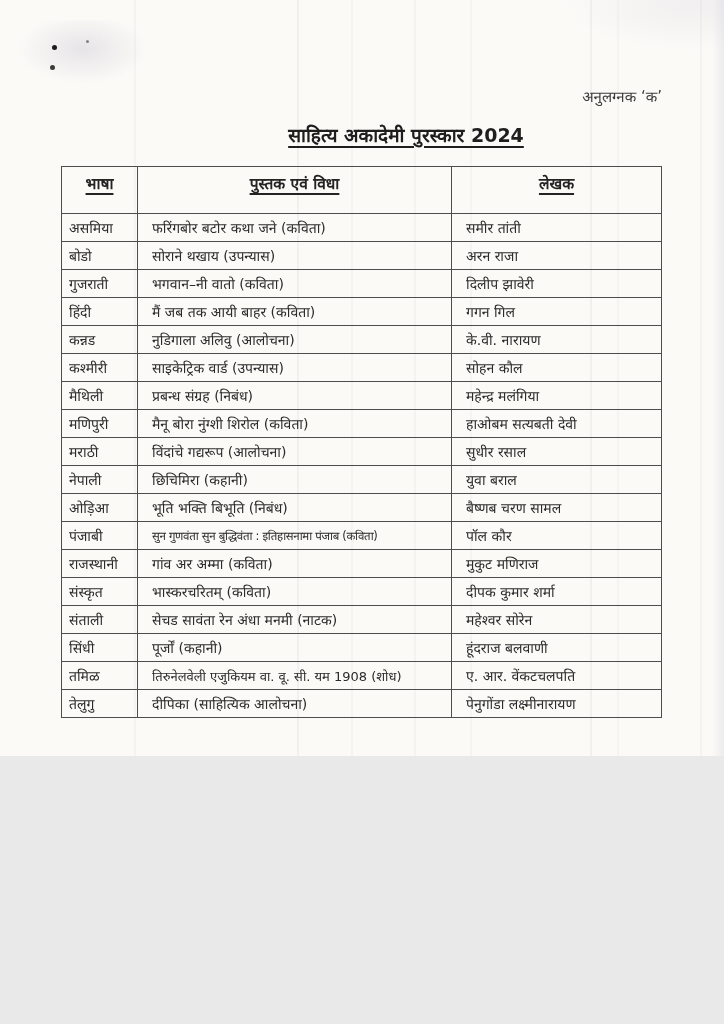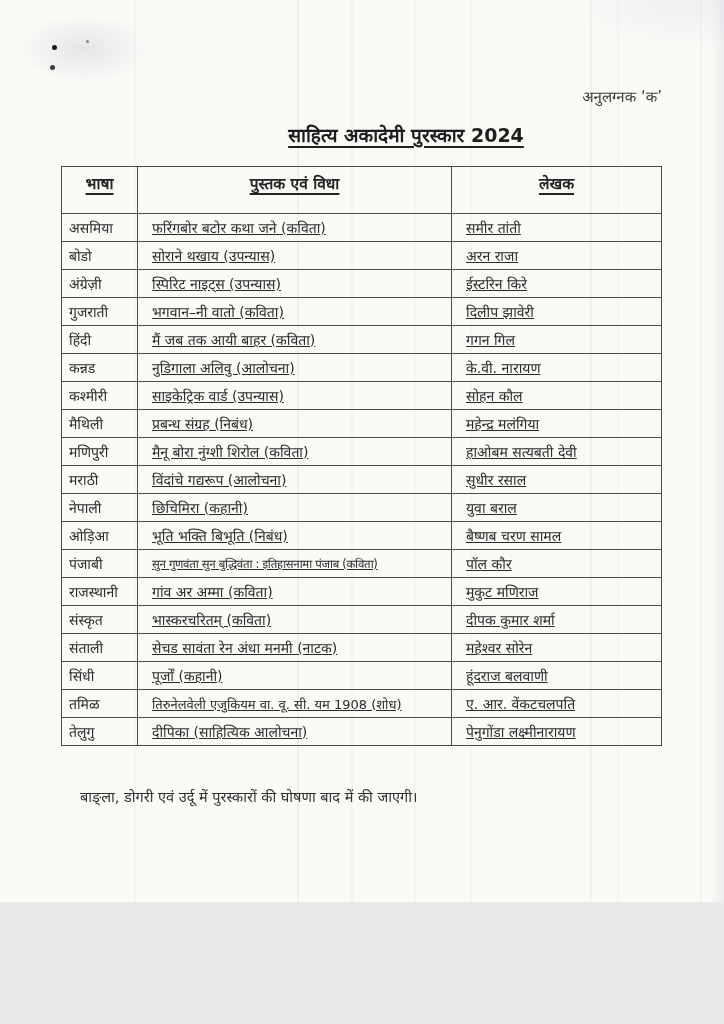--- a/index.html
+++ b/index.html
@@ -1,19 +1,19 @@
 <!DOCTYPE html>
 <html style="--ink: #2b2b2b; --paper: #fbfaf7; --table-border: #4d4d4d;"><head>
 <meta charset="utf-8">
 <style>
   html, body { margin: 0; padding: 0; background: #e9e9e9; }
   .page {
     position: relative;
     width: 724px;
-    height: 902px;
+    height: 756px;
     margin: 0 auto;
     background: var(--paper, #fbfaf7);
     font-family: "DejaVu Sans", "Liberation Sans", sans-serif;
     color: var(--ink, #2b2b2b);
     overflow: hidden;
   }
 
   
   .streak { position: absolute; top: 0; bottom: 0; width: 2px; background: rgba(110,110,140,0.05); }
   .streak.s1 { left: 134px; }
@@ -64,21 +64,21 @@
   .awards col.c3 { width: 210px; }
   .awards th, .awards td { border: 1.5px solid var(--table-border, #4d4d4d); }
   .awards th {
     height: 40px; vertical-align: top; padding-top: 5px;
     font-size: 15.5px; font-weight: bold; text-align: center; color: #242424;
   }
   .awards td {
     height: 27px; font-size: 14px; vertical-align: middle;
     padding: 0 4px 0 7px; white-space: nowrap; overflow: hidden;
   }
-  .awards td.book-cell, .awards td.author-cell { padding-left: 14px; text-decoration: underline; }
+  .awards td.book-cell, .awards td.author-cell { padding-left: 14px; }
   .awards td.tight { font-size: 13px; }
   .awards td.tight2 { font-size: 11.5px; letter-spacing: -0.3px; }
 
   .footnote { position: absolute; top: 786px; left: 80px; font-size: 14.5px; color: #303030; }
 </style>
 </head>
 <body>
 
 <div class="page">
 
@@ -129,25 +129,20 @@
           <td class="language-cell">असमिया</td>
           <td class="book-cell">फरिंगबोर बटोर कथा जने (कविता)</td>
           <td class="author-cell">समीर तांती</td>
         </tr>
         <tr>
           <td class="language-cell">बोडो</td>
           <td class="book-cell">सोराने थखाय (उपन्यास)</td>
           <td class="author-cell">अरन राजा</td>
         </tr>
         <tr>
-          <td class="language-cell">अंग्रेज़ी</td>
-          <td class="book-cell">स्पिरिट नाइट्स (उपन्यास)</td>
-          <td class="author-cell">ईस्टरिन किरे</td>
-        </tr>
-        <tr>
           <td class="language-cell">गुजराती</td>
           <td class="book-cell">भगवान–नी वातो (कविता)</td>
           <td class="author-cell">दिलीप झावेरी</td>
         </tr>
         <tr>
           <td class="language-cell">हिंदी</td>
           <td class="book-cell">मैं जब तक आयी बाहर (कविता)</td>
           <td class="author-cell">गगन गिल</td>
         </tr>
         <tr>

